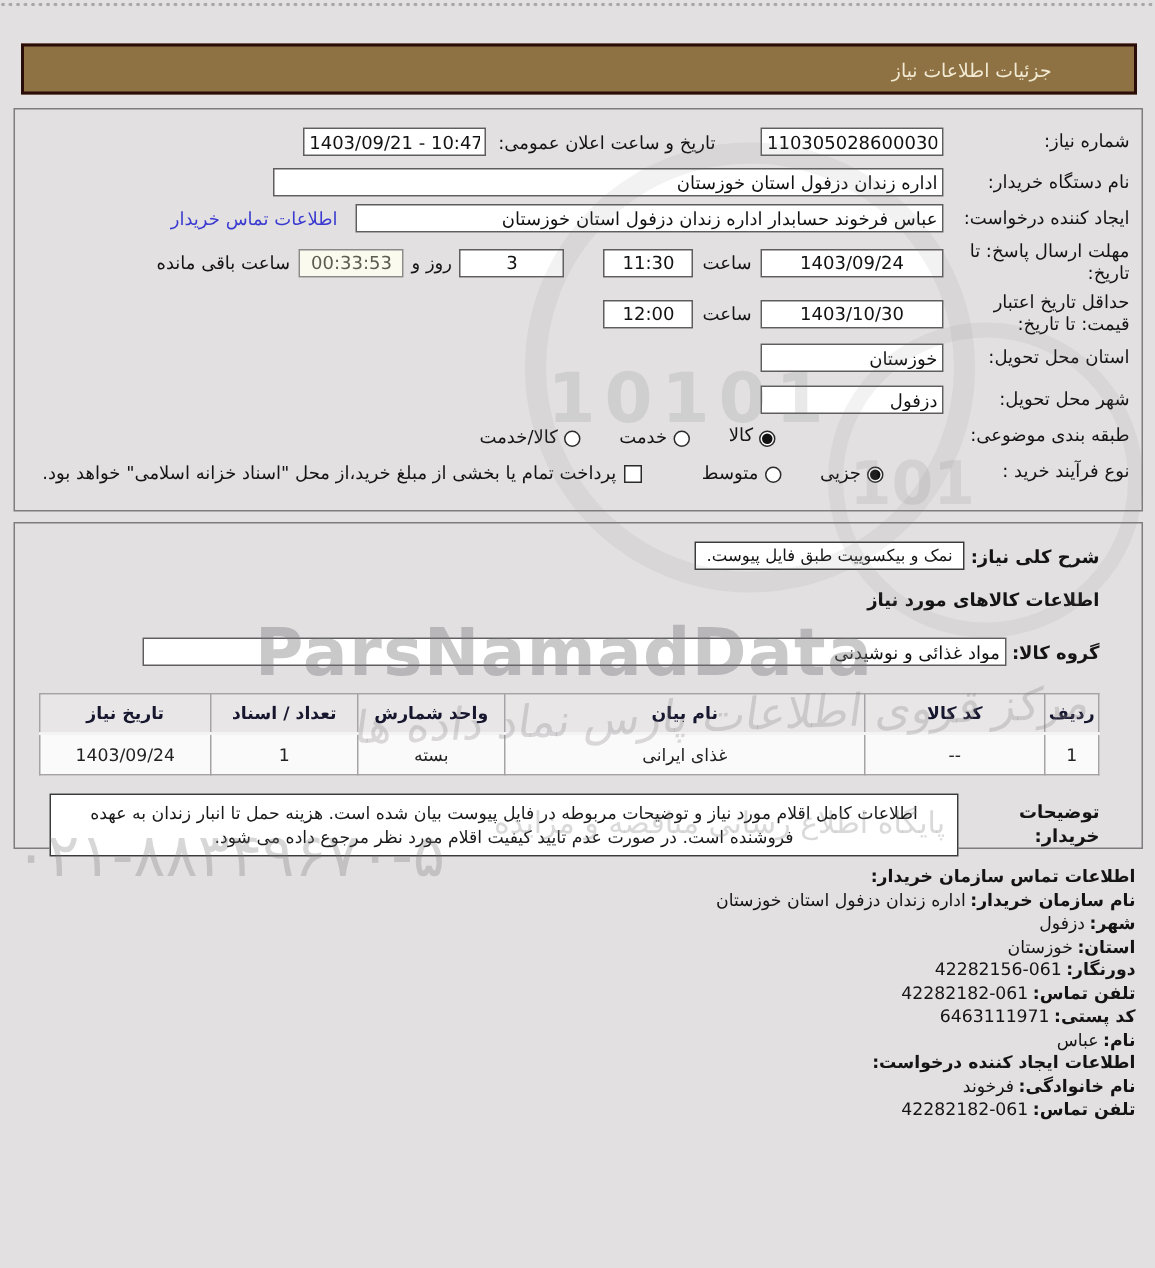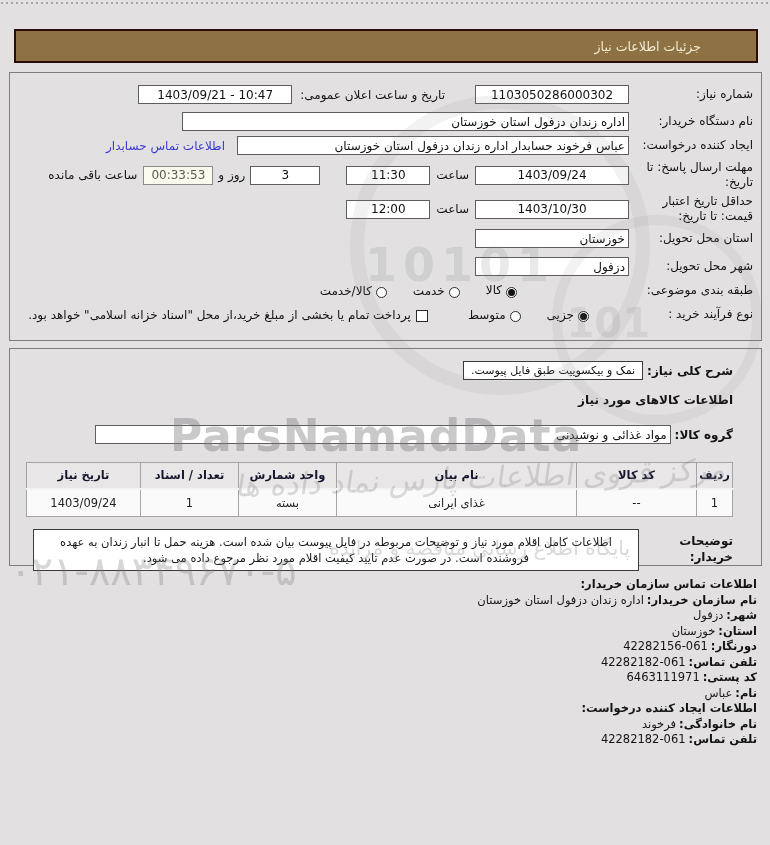--- a/index.html
+++ b/index.html
@@ -32,21 +32,21 @@
   .sec2 { top: 348px; height: 218px; padding: 6px 0 0 0; }
   .row { display: flex; align-items: center; }
   .lblcol { width: 124px; flex: 0 0 124px; line-height: 15px; padding-left: 6px; }
   .inp {
     background: #fff; border: 1px solid #5f5d5f; height: 19px;
     font: inherit; font-size: 12px; color: #111; padding: 0 3px;
   }
   .ctr { text-align: center; }
   .ltr { direction: ltr; }
   .rt  { text-align: right; }
-  .w154 { width: 154px; } .w84 { width: 84px; } .w70 { width: 70px; }
+  .w154 { width: 122px; } .w84 { width: 60px; } .w70 { width: 70px; }
   .w447 { width: 447px; } .w392 { width: 392px; }
   .cnt {
     width: 70px; background: #fbfaee; border: 1px solid #8a8a8a;
     color: #5c5c50; text-align: center; direction: ltr; height: 19px; font: inherit; font-size: 12px;
   }
   .link { color: #3a3ad0; cursor: pointer; margin-right: 12px; white-space: nowrap; }
   .radio {
     display: inline-block; width: 11px; height: 11px; border: 1px solid #2b2b2b;
     border-radius: 50%; background: #fff; margin-left: 4px; position: relative; flex: 0 0 11px;
   }
@@ -115,21 +115,21 @@
   </div>
 
   <div class="row" style="margin-top:8px;">
     <span class="lblcol">نام دستگاه خریدار:</span>
     <input class="inp rt w447" readonly="" value="اداره زندان دزفول استان خوزستان" style="">
   </div>
 
   <div class="row" style="margin-top:5px;">
     <span class="lblcol">ایجاد کننده درخواست:</span>
     <input class="inp rt w392" readonly="" value="عباس فرخوند حسابدار اداره زندان دزفول استان خوزستان" style="">
-    <a class="link">اطلاعات تماس حسابدار</a>
+    <a class="link">اطلاعات تماس خریدار</a>
   </div>
 
   <div class="row" style="margin-top:5px;">
     <span class="lblcol">مهلت ارسال پاسخ: تا تاریخ:</span>
     <input class="inp ctr ltr w154" readonly="" value="1403/09/24" style="">
     <span style="margin-right:6px; margin-left:6px;">ساعت</span>
     <input class="inp ctr ltr w84" readonly="" value="11:30" style="">
     <input class="inp ctr ltr w70" style="margin-right: 26px;" readonly="" value="3">
     <span style="margin-right:5px; margin-left:5px; white-space:nowrap;">روز و</span>
     <input class="cnt" readonly="" value="00:33:53" style="">

